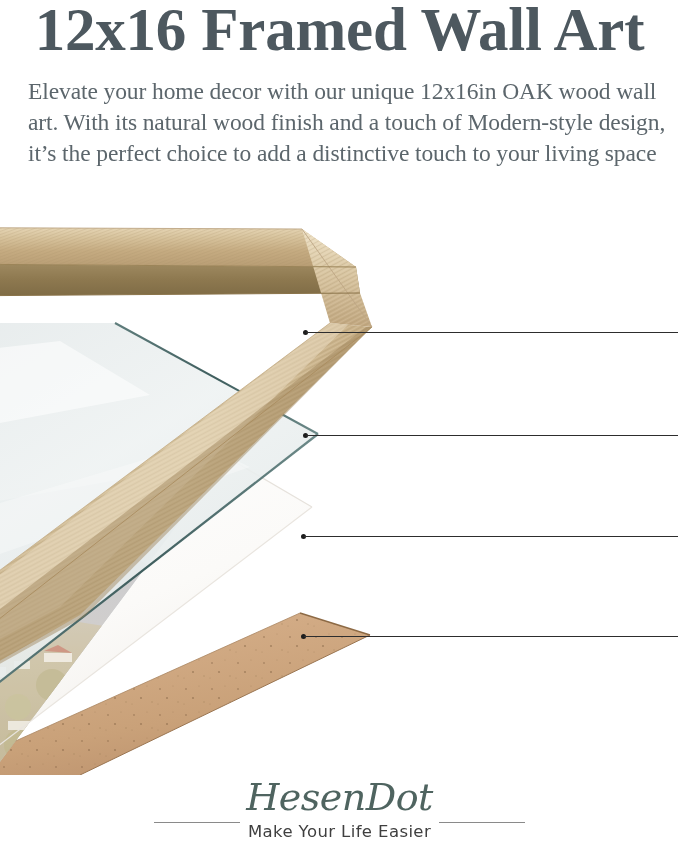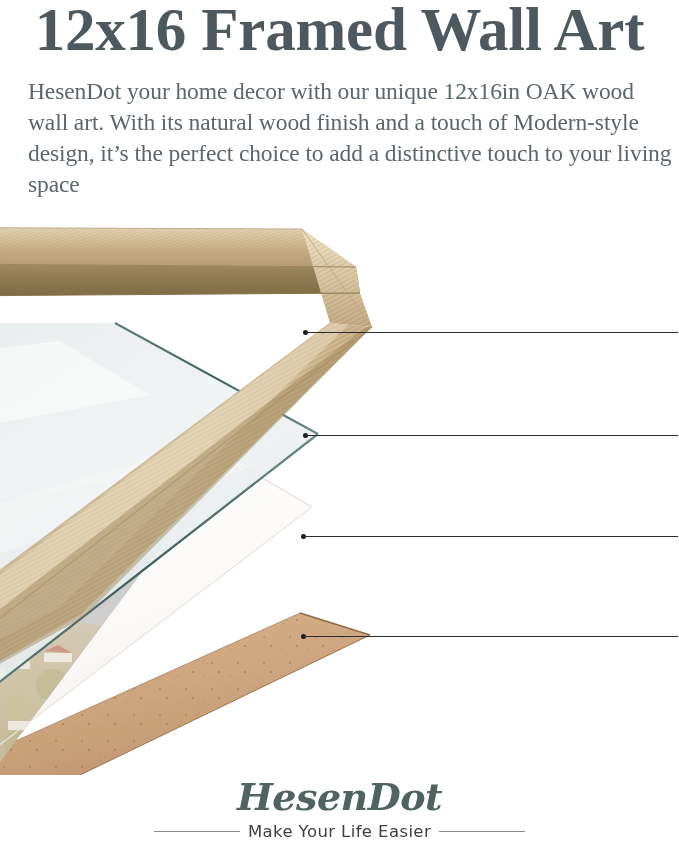--- a/index.html
+++ b/index.html
@@ -118,33 +118,33 @@
     background: #ffffff;
   }
   .brand-logo {
     position: absolute;
     left: 0;
     top: -2px;
     width: 679px;
     text-align: center;
     font-family: "DejaVu Serif", "Liberation Serif", serif;
     font-style: italic;
-    font-weight: 700;
+    font-weight: 400;
     font-size: 38px;
     color: #4f6460;
     letter-spacing: -0.5px;
     line-height: 48px;
   }
   .brand-tag-row {
     position: absolute;
     left: 0;
     top: 47px;
     width: 679px;
     display: flex;
-    align-items: center;
+    align-items: flex-start;
     justify-content: center;
     gap: 8px;
   }
   .brand-rule {
     width: 86px;
     height: 1px;
     background: #8a8a8a;
   }
   .brand-tagline {
     font-family: "DejaVu Sans", "Liberation Sans", sans-serif;
@@ -154,21 +154,21 @@
     white-space: nowrap;
   }
 </style>
 </head>
 <body>
 
 <div id="page">
 
   <div class="header-block">
     <div class="product-title">12x16 Framed Wall Art</div>
-    <div class="product-desc">HesenDot your home decor with our unique 12x16in OAK wood wall art. With its natural wood finish and a touch of Modern-style design, it’s the perfect choice to add a distinctive touch to your living space</div>
+    <div class="product-desc">Elevate your home decor with our unique 12x16in OAK wood wall art. With its natural wood finish and a touch of Modern-style design, it’s the perfect choice to add a distinctive touch to your living space</div>
   </div>
 
   <div class="product-stage">
     <svg class="stage-svg" viewBox="0 0 679 560" preserveAspectRatio="none">
       <defs>
 
         <linearGradient id="oakTop" x1="0" y1="0" x2="0" y2="1">
           <stop offset="0" stop-color="#e6d6b6"></stop>
           <stop offset="0.25" stop-color="#d8c49e"></stop>
           <stop offset="0.60" stop-color="#c5ab81"></stop>

